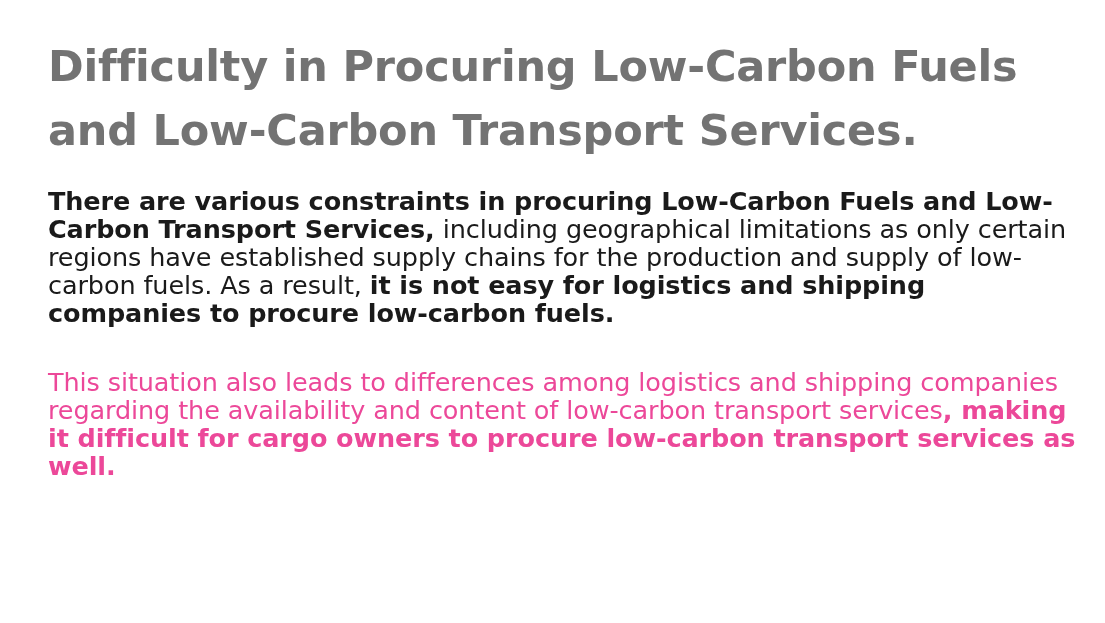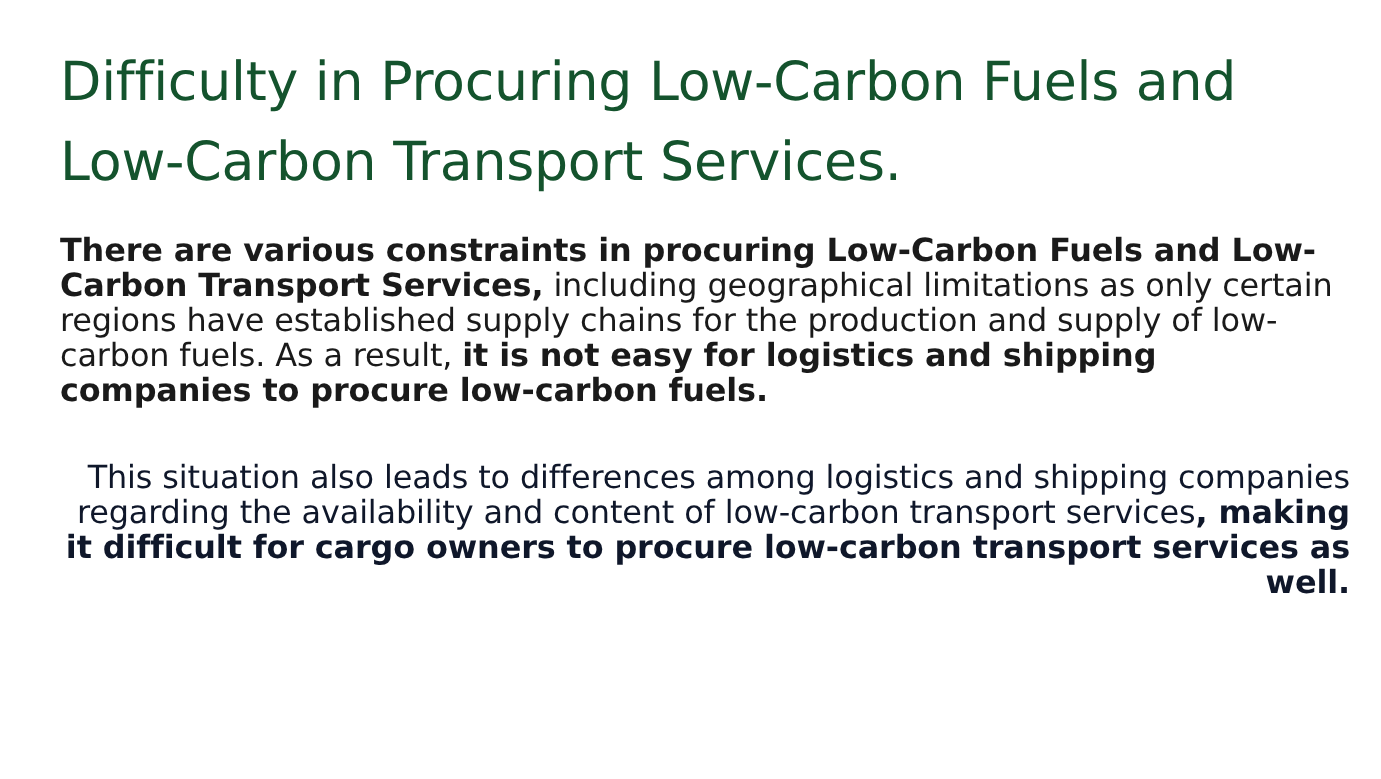--- a/index.html
+++ b/index.html
@@ -61,21 +61,21 @@
   .para .r {
     font-weight: 400;
   }
 </style>
 </head>
 <body style="background: rgb(255, 255, 255);">
 
 <div class="slide" style="background: rgb(255, 255, 255);">
   <div class="content">
 
-    <h1 class="page-title" style="color: #14532d;">Difficulty in Procuring Low-Carbon Fuels and Low-Carbon Transport Services.</h1>
+    <h1 class="page-title" style="color: #737373; font-weight: bold;">Difficulty in Procuring Low-Carbon Fuels and Low-Carbon Transport Services.</h1>
 
     <div class="body-block">
       <p class="para" style="color: rgb(26, 26, 26);"><span class="b">There are various constraints in procuring Low-Carbon Fuels and Low-Carbon Transport Services,</span><span class="r"> including geographical limitations as only certain regions have established supply chains for the production and supply of low-carbon fuels. As a result, </span><span class="b">it is not easy for logistics and shipping companies to procure low-carbon fuels.</span></p>
-      <p class="para" style="color: #0f172a; text-align: right;"><span class="r">This situation also leads to differences among logistics and shipping companies regarding the availability and content of low-carbon transport services</span><span class="b">, making it difficult for cargo owners to procure low-carbon transport services as well.</span></p>
+      <p class="para" style="color: #ec4899;"><span class="r">This situation also leads to differences among logistics and shipping companies regarding the availability and content of low-carbon transport services</span><span class="b">, making it difficult for cargo owners to procure low-carbon transport services as well.</span></p>
     </div>
 
   </div>
 </div>
 
 </body></html>

